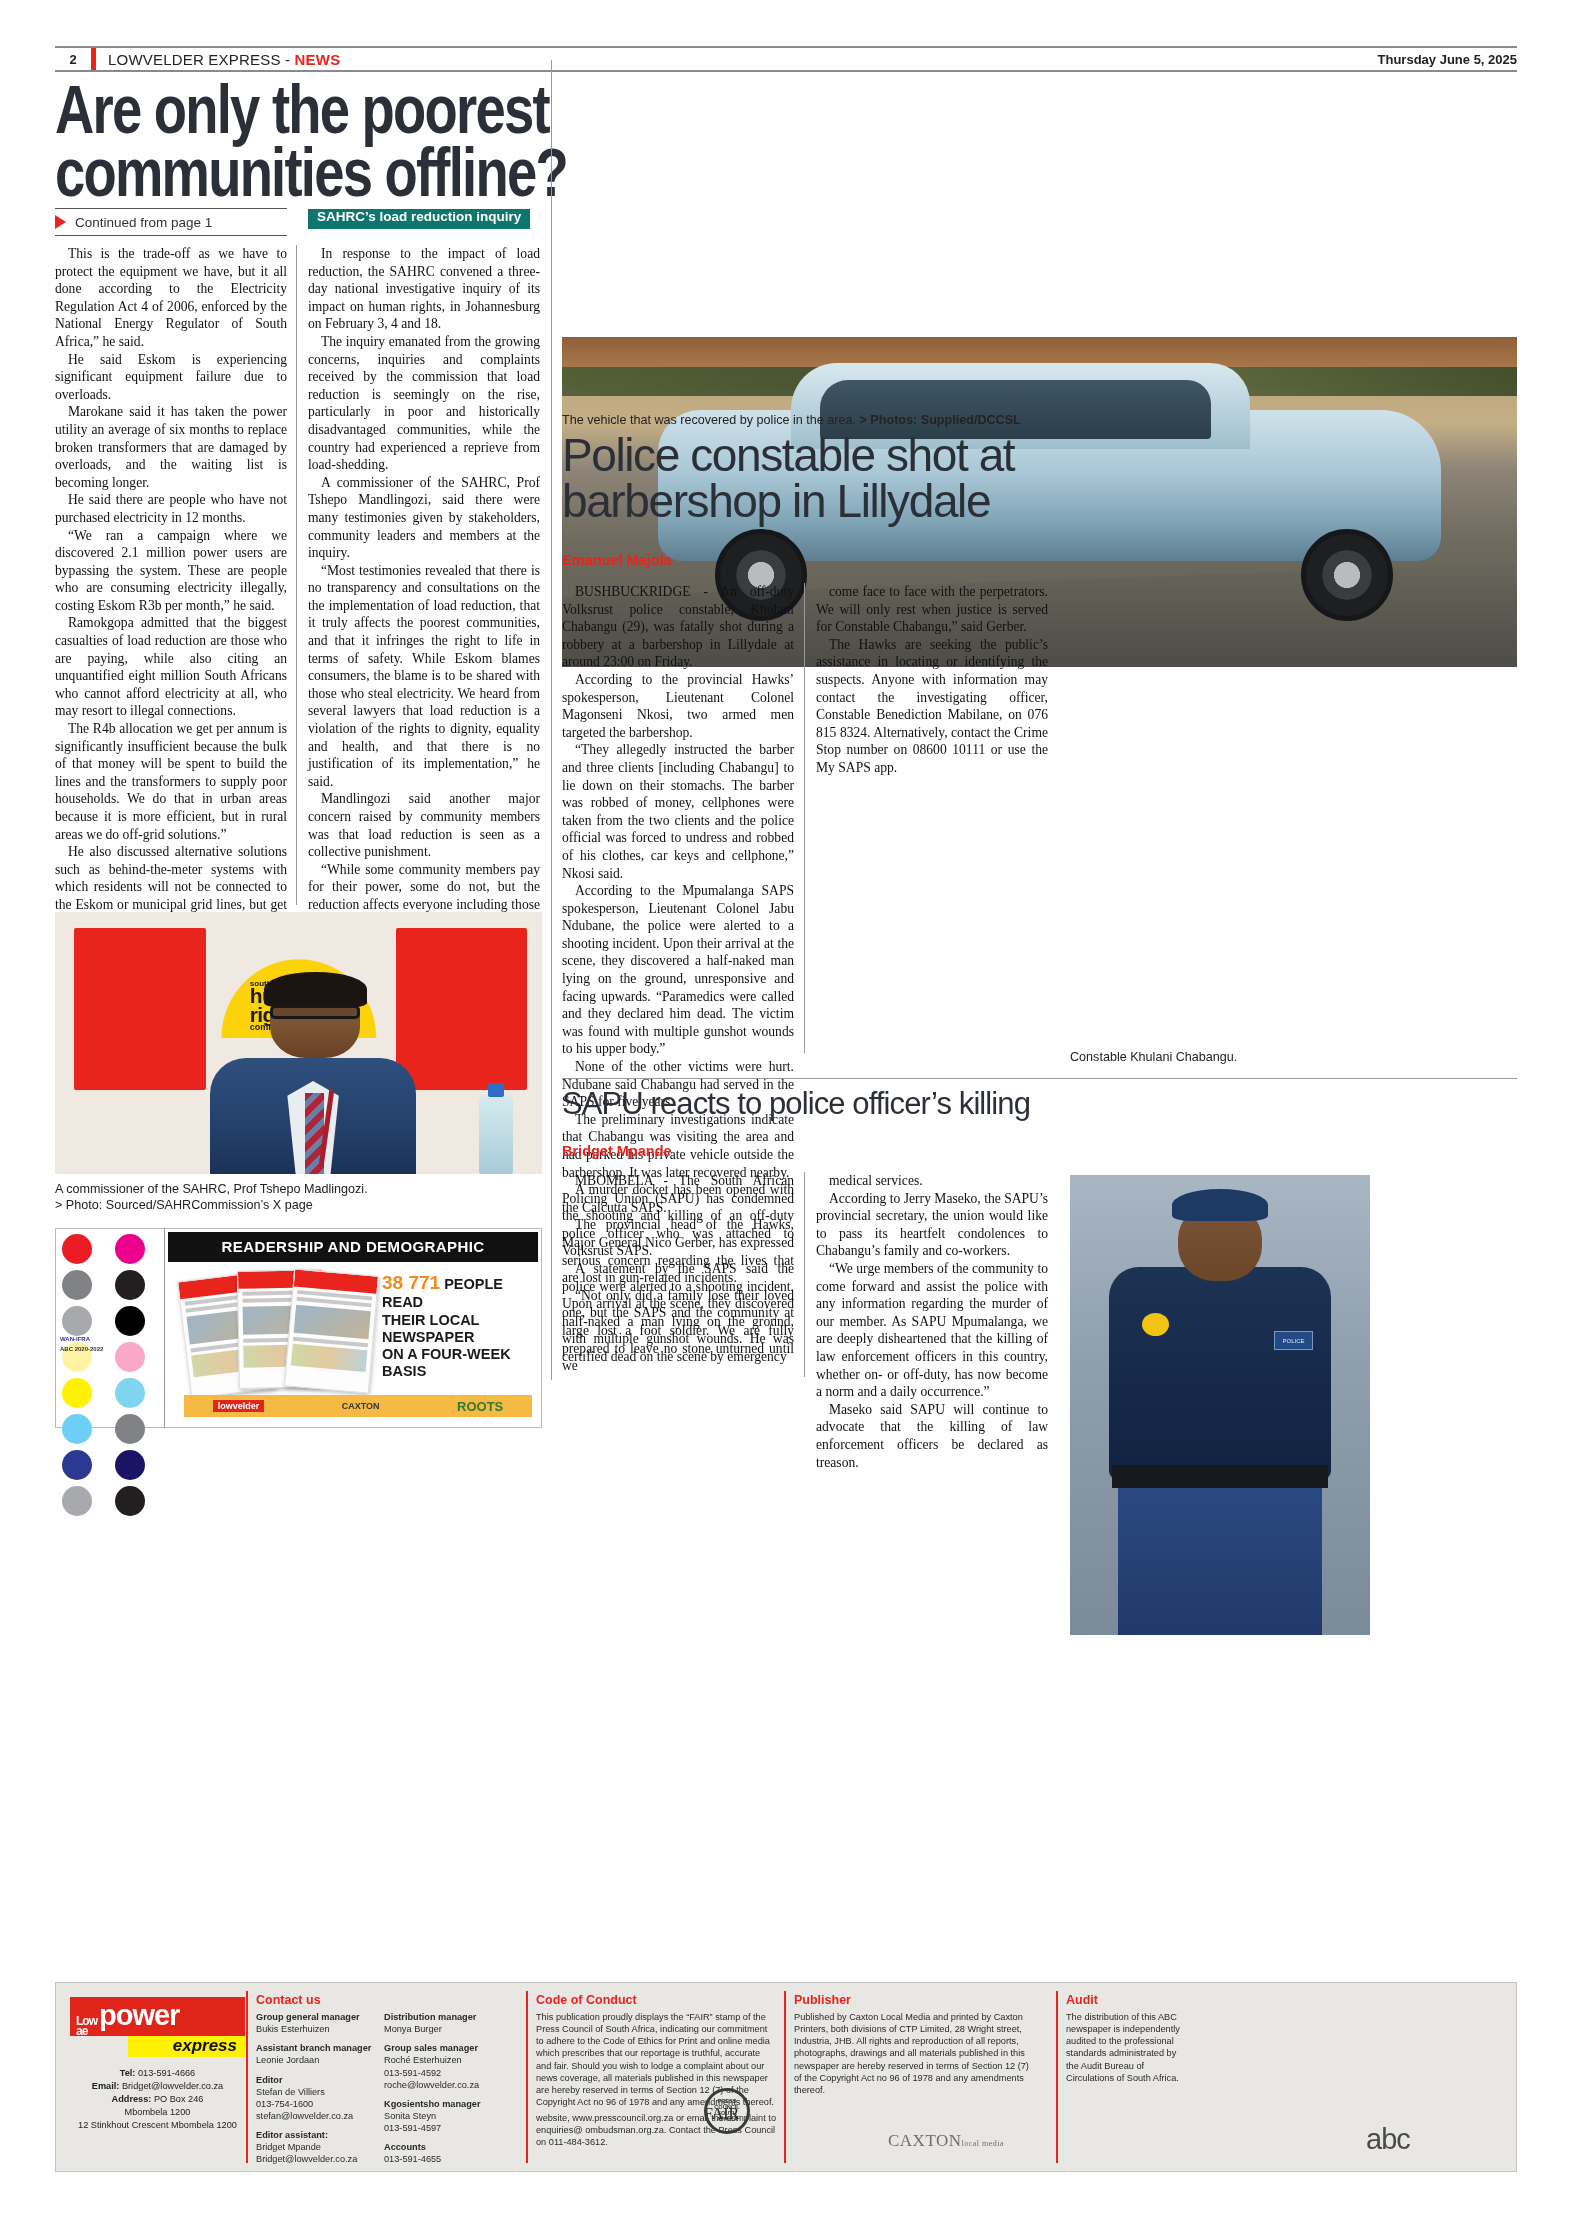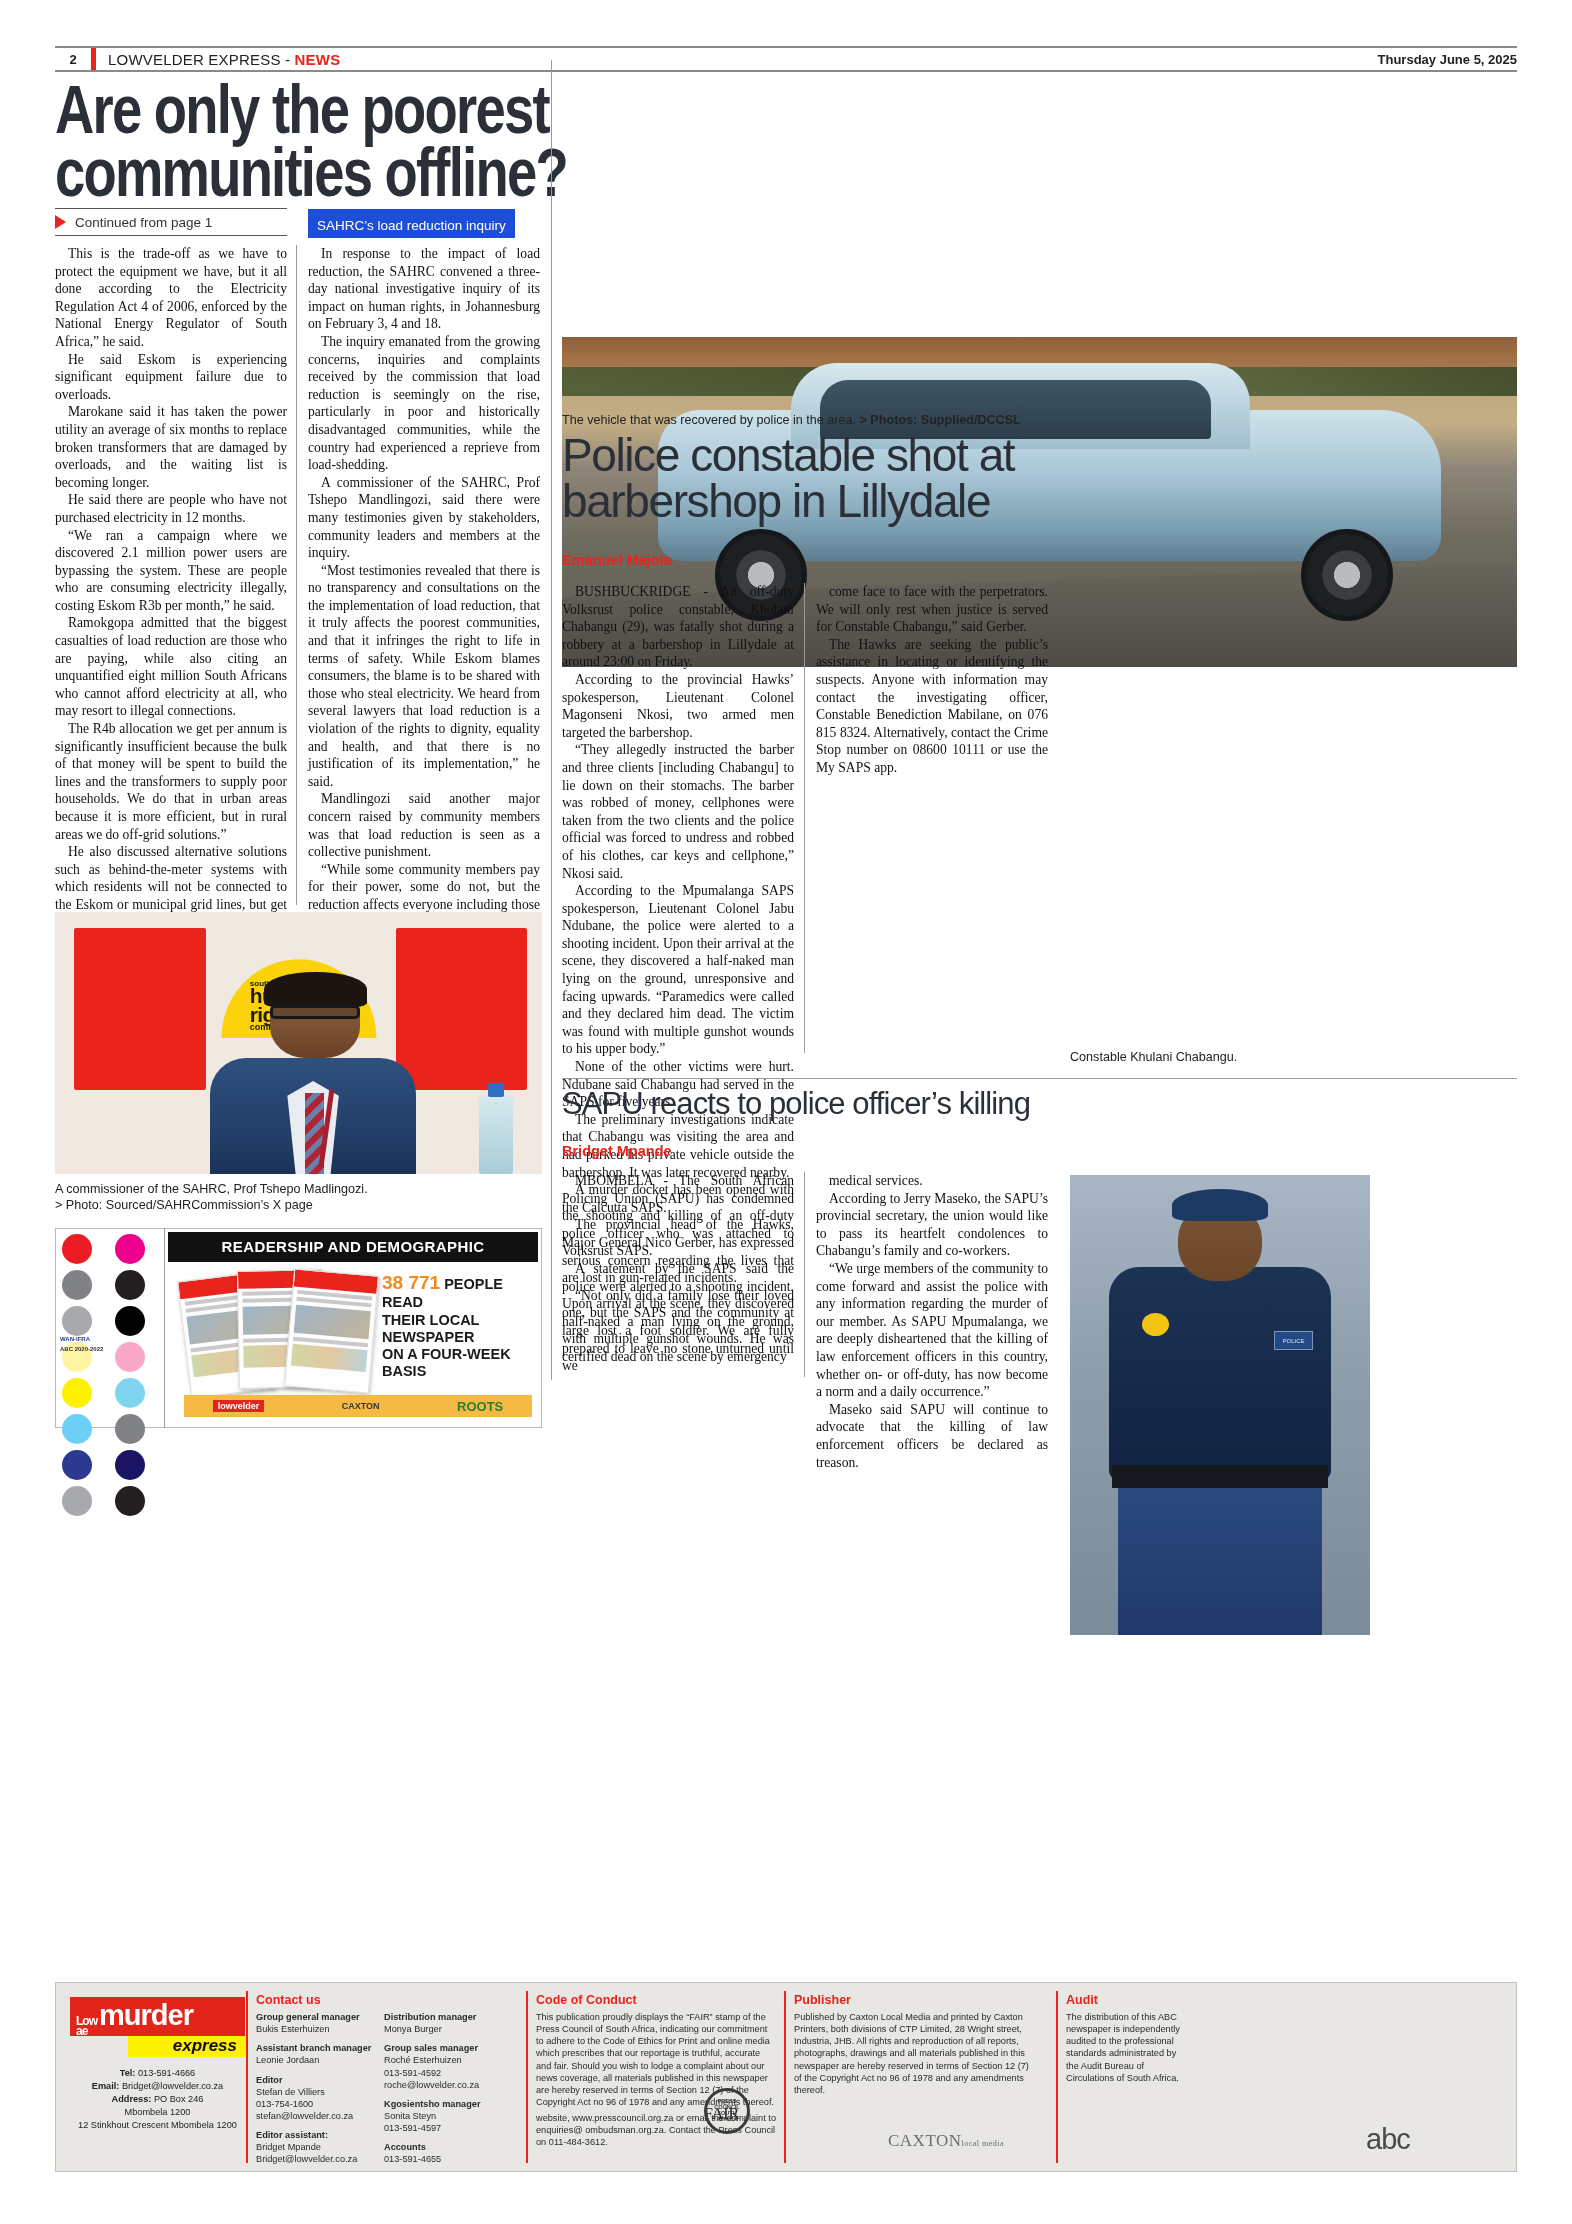--- a/index.html
+++ b/index.html
@@ -51,23 +51,23 @@
     font-family:"Liberation Sans", sans-serif; font-size:13.5px; color:#333;
   }
   .tri {
     width:0;height:0;border-left:11px solid #e8241c;
     border-top:7px solid transparent;border-bottom:7px solid transparent;
     margin-right:9px;
   }
 
   
   .kicker {
-    position:absolute; background:#1d4ed8; color:#fff;
-    font-family:"Liberation Sans", sans-serif; font-weight:normal;
-    font-size:13.5px; padding:9px 9px 5px 9px; white-space:nowrap;
+    position:absolute; background:#0f766e; color:#fff;
+    font-family:"Liberation Sans", sans-serif; font-weight:bold;
+    font-size:13.5px; padding:0 9px 5px 9px; white-space:nowrap;
   }
 
   
   .bodycol {
     position:absolute;
     font-family:"Liberation Serif", serif;
     font-size:13.6px; line-height:1.295; text-align:justify;
     color:#111; hyphens:auto;
   }
   .bodycol p { text-indent:13px; margin:0; }
@@ -549,21 +549,21 @@
   <div class="vrule" style="left:804px; top:1172px; height:205px;"></div>
 
   <div class="footer">
 
     <div class="logo-low">
       <div class="logo-red">
         <span class="sml">
           <span>Low</span><br>
           <span>ae</span>
         </span>
-        <span>murder</span>
+        <span>power</span>
       </div>
       <div class="logo-yellow">express</div>
       <div class="logo-addr">
           <div><b>Tel:</b> 013-591-4666</div>
           <div><b>Email:</b> Bridget@lowvelder.co.za</div>
           <div><b>Address:</b> PO Box 246</div>
           <div>Mbombela 1200</div>
           <div>12 Stinkhout Crescent Mbombela 1200</div>
         </div>
     </div>

